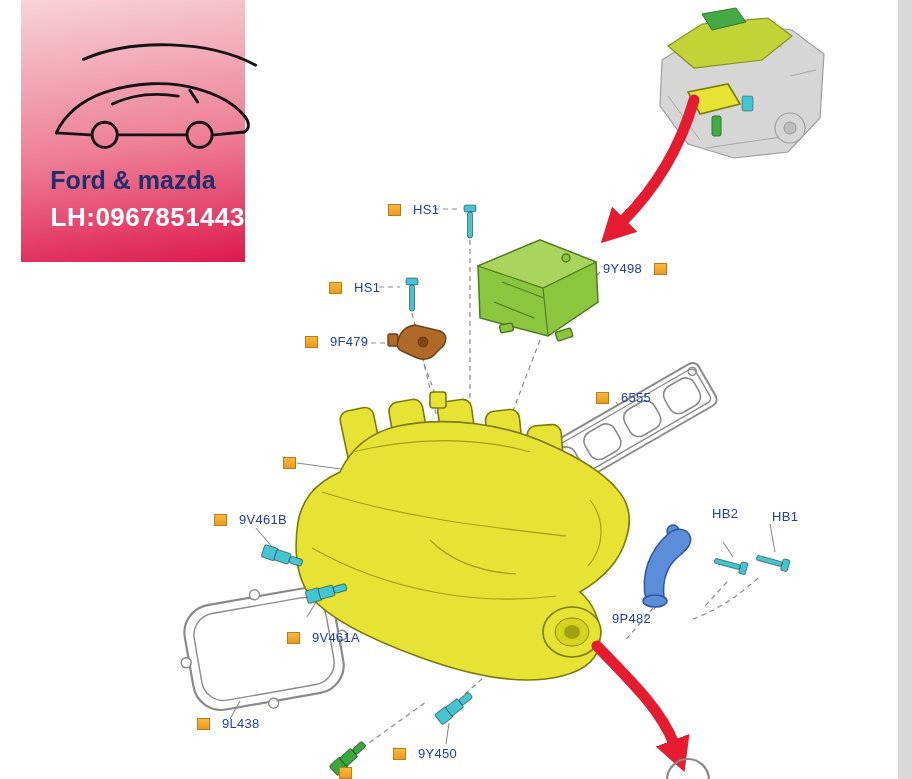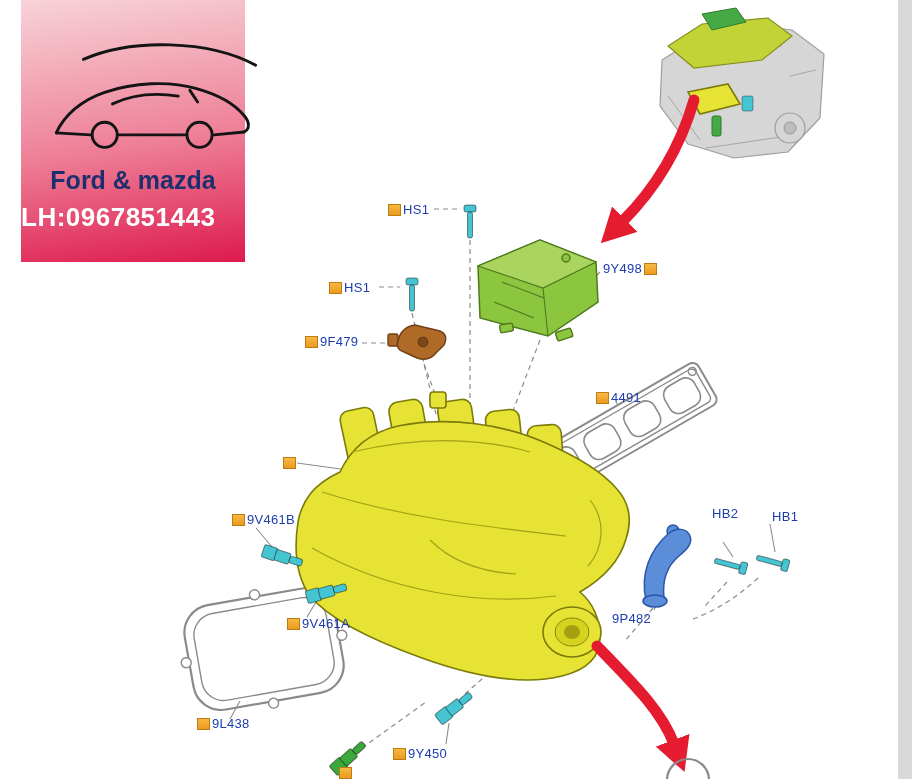--- a/index.html
+++ b/index.html
@@ -3,34 +3,34 @@
 <meta charset="utf-8">
 <title>Parts Diagram</title>
 <style>
   html,body{margin:0;padding:0;background:#fff;}
   .stage{position:relative;width:912px;height:779px;background:#ffffff;overflow:hidden;
          font-family:"Liberation Sans",sans-serif;}
   .right-strip{position:absolute;right:0;top:0;width:14px;height:779px;background:var(--side_strip,#d9d9d9);}
   .art{position:absolute;left:0;top:0;z-index:1;}
 
   
-  .part-label{position:absolute;z-index:3;display:flex;align-items:center;gap:2px;}
+  .part-label{position:absolute;z-index:3;display:flex;align-items:center;gap:12px;}
   .lbl{color:var(--label_text,#1d3db1);font-size:13px;letter-spacing:.3px;white-space:nowrap;}
   .marker{display:inline-block;width:13px;height:12px;box-sizing:border-box;
           background:linear-gradient(180deg,var(--marker_orange_light,#f7b943),var(--marker_orange,#eb9a1e));
           border:1px solid var(--marker_border,#c07b10);}
   .marker.floating{position:absolute;z-index:3;}
 
   
   .logo{position:absolute;left:0;top:0;width:224px;height:262px;z-index:4;
         background:linear-gradient(172deg,var(--logo_grad_top,#f7d3d8) 0%,var(--logo_grad_mid,#ee7f97) 55%,var(--logo_grad_bottom,#dd1a4e) 100%);margin-left:21px;}
   .logo .car{position:absolute;left:22px;top:40px;}
   .logo-line1{position:absolute;left:0;top:166px;width:100%;text-align:center;
               font-size:25px;font-weight:bold;color:var(--logo_text_navy,#1e2f6d);}
-  .logo-line2{position:absolute;left:0;top:202px;width:100%;text-align:left;
+  .logo-line2{position:absolute;left:0;top:202px;width:100%;text-align:right;
               font-size:26px;font-weight:bold;color:var(--logo_text_white,#ffffff);letter-spacing:.5px;}
   .car-line{fill:none;stroke:#141414;stroke-width:3;stroke-linecap:round;}
 
   
   .leader path{fill:none;stroke:var(--leader_gray,#8c8c8c);stroke-width:1.2;stroke-dasharray:5 4;}
   .connector path{fill:none;stroke:var(--leader_gray,#8c8c8c);stroke-width:1.1;}
   .yellow{fill:var(--part_yellow,#e6e334);stroke:var(--part_yellow_dark,#7c7a08);stroke-width:1.6;}
   .yellow-line{fill:none;stroke:var(--part_yellow_line,#a3a016);stroke-width:1.2;}
   .green{fill:var(--part_green,#8cc63f);stroke:var(--part_green_dark,#4e7a1c);stroke-width:1.5;}
   .green-light{fill:var(--part_green_light,#a9d55f);stroke:var(--part_green_dark,#4e7a1c);stroke-width:1.2;}
@@ -202,36 +202,36 @@
   <div class="part-label" style="left:305px;top:334px">
     <span class="marker"></span>
     <span class="lbl">9F479</span>
   </div>
   <div class="part-label" style="left:603px;top:261px">
     <span class="lbl">9Y498</span>
     <span class="marker"></span>
   </div>
   <div class="part-label" style="left:596px;top:390px">
     <span class="marker"></span>
-    <span class="lbl">4491</span>
-  </div>
-  <div class="part-label" style="left:232px;top:512px">
+    <span class="lbl">6555</span>
+  </div>
+  <div class="part-label" style="left:214px;top:512px">
     <span class="marker"></span>
     <span class="lbl">9V461B</span>
   </div>
   <div class="part-label" style="left:712px;top:506px">
     <span class="lbl">HB2</span>
   </div>
   <div class="part-label" style="left:772px;top:509px">
     <span class="lbl">HB1</span>
   </div>
   <div class="part-label" style="left:612px;top:611px">
     <span class="lbl">9P482</span>
   </div>
-  <div class="part-label" style="left:287px;top:616px">
+  <div class="part-label" style="left:287px;top:630px">
     <span class="marker"></span>
     <span class="lbl">9V461A</span>
   </div>
   <div class="part-label" style="left:197px;top:716px">
     <span class="marker"></span>
     <span class="lbl">9L438</span>
   </div>
   <div class="part-label" style="left:393px;top:746px">
     <span class="marker"></span>
     <span class="lbl">9Y450</span>

